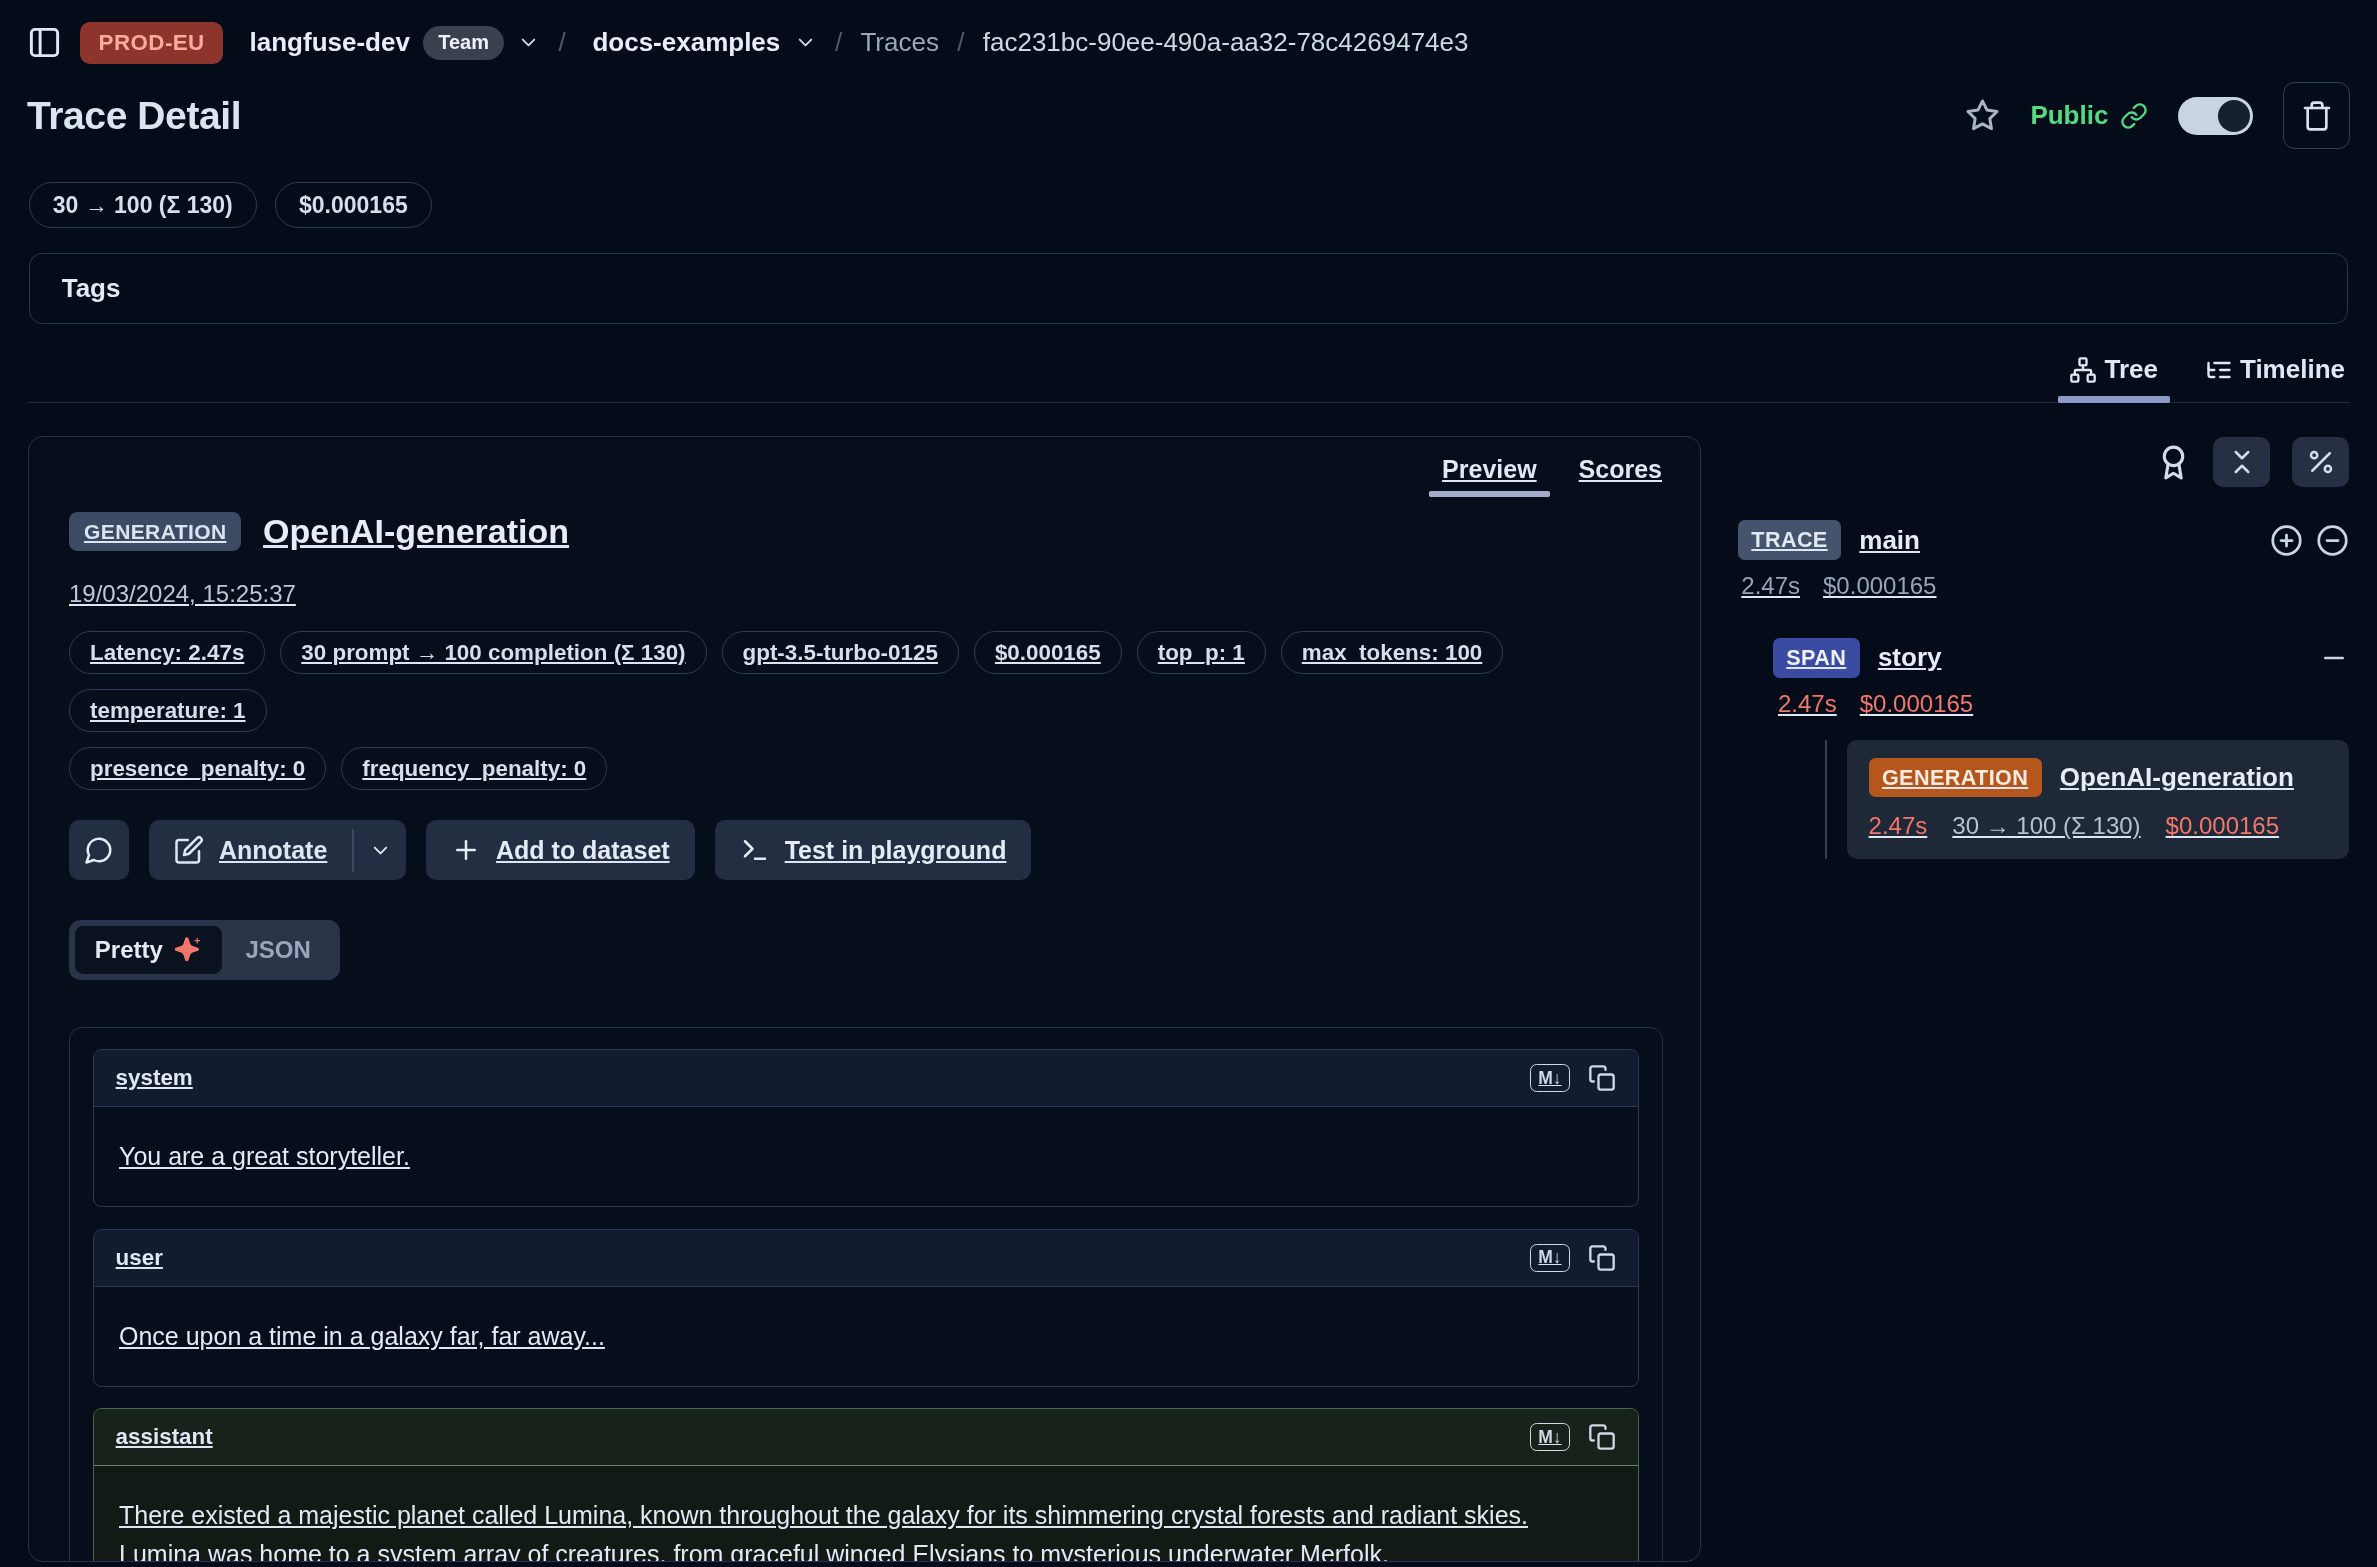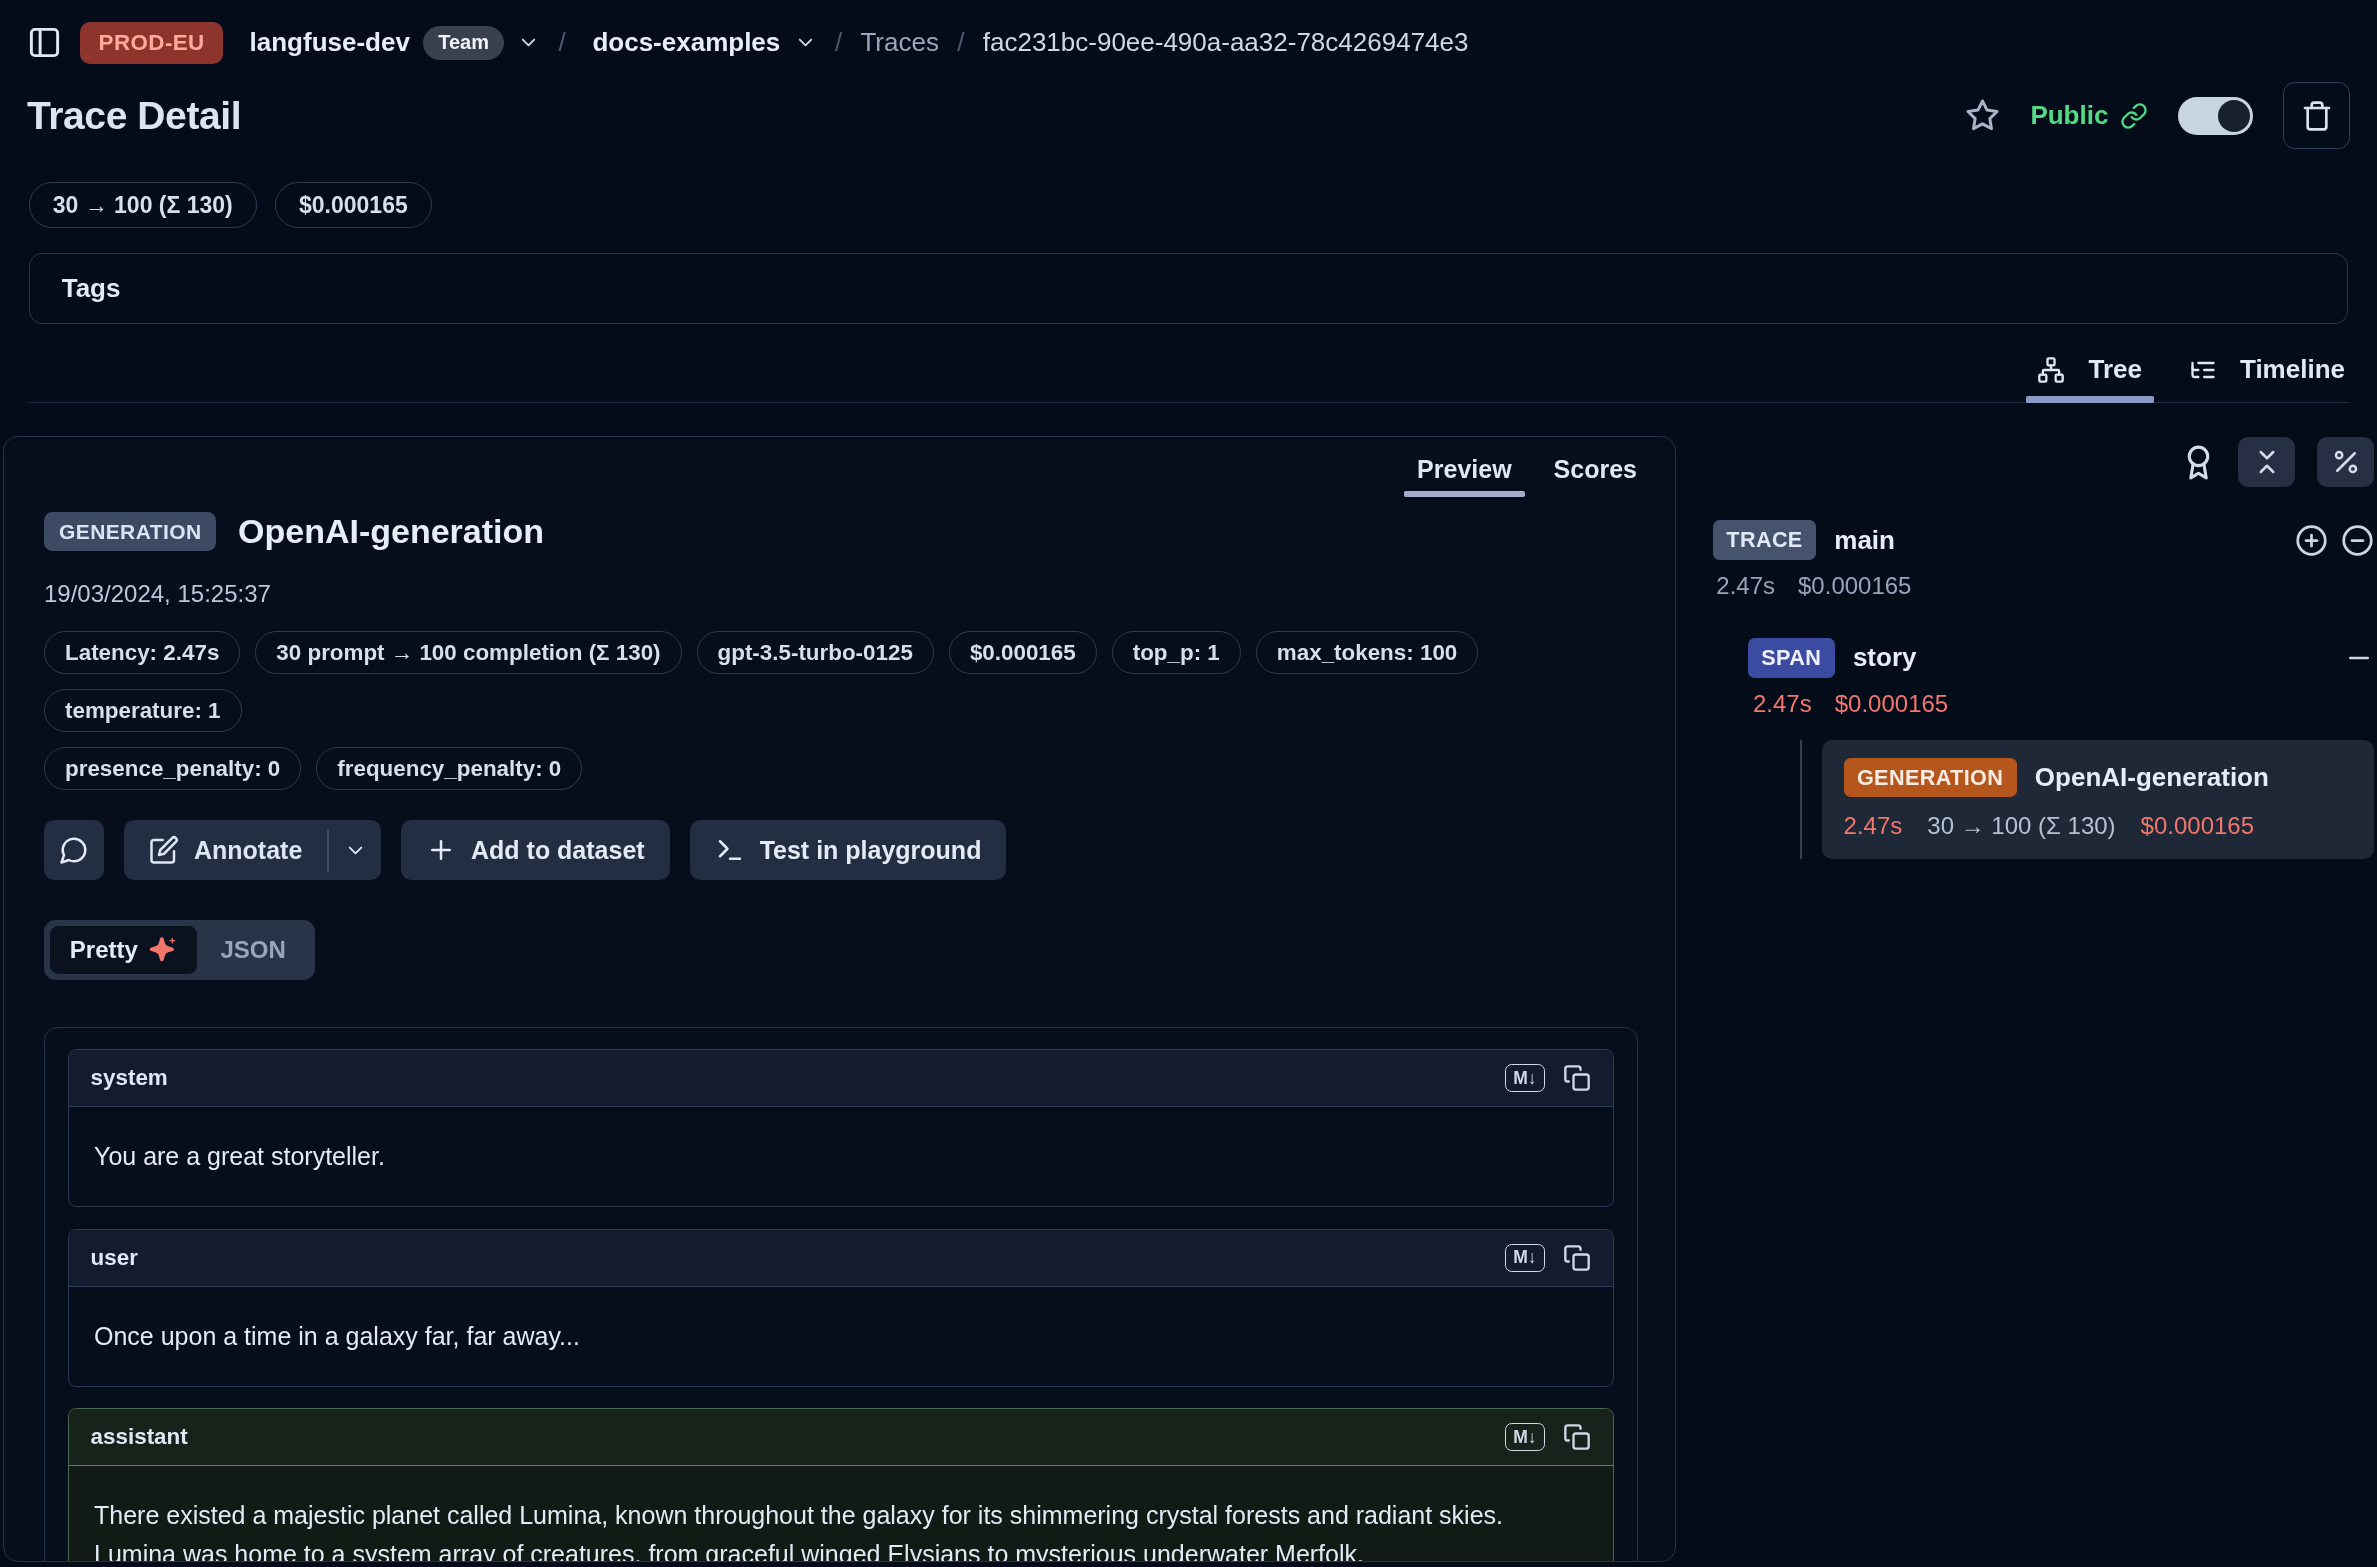--- a/index.html
+++ b/index.html
@@ -44,25 +44,25 @@
   .pills-row { margin-top:33px; display:flex; gap:18.3px; padding:0 1.7px; }
   .pill {
     border:1.7px solid #2d3c55; border-radius:830px; padding:8.3px 23px;
     font-size:23px; font-weight:700; color:#d6dfeb; white-space:nowrap;
   }
 
   .tags-box { margin:25px 1.7px 0 1.7px; border:1.7px solid #27374f; border-radius:13.3px; padding:19px 32px; }
   .tags-label { font-size:26px; font-weight:700; color:#e2eaf5; }
 
   .view-tabs { margin-top:30px; display:flex; justify-content:flex-end; gap:47px; border-bottom:1.7px solid #1d2a40; padding:0 5px; }
-  .vtab { display:flex; align-items:center; gap:23px; font-size:26px; font-weight:600; color:#dfe8f4; padding-bottom:16.6px; position:relative; cursor:pointer; }
+  .vtab { display:flex; align-items:center; gap:7px; font-size:26px; font-weight:600; color:#dfe8f4; padding-bottom:16.6px; position:relative; cursor:pointer; }
   .vtab.active::after { content:""; position:absolute; left:-11.6px; right:-11.6px; bottom:-1.7px; height:7.5px; background:#8d99c6; border-radius:1.7px; }
 
   
-  .main { display:flex; margin-top:33px; padding:0 3px; gap:37px; }
+  .main { display:flex; margin-top:33px; padding:0 28px; gap:37px;text-decoration:underline; }
 
   .card {
     width:1673px; height:1126px; border:1.7px solid #25344c; border-radius:15px;
     overflow:hidden; flex:none; background:#060d1b;
   }
   .card-tabs { display:flex; justify-content:flex-end; gap:42px; padding:18.3px 38px 0 0; }
   .ctab { font-size:25px; font-weight:600; color:#dfe8f4; padding-bottom:13.3px; position:relative; cursor:pointer; }
   .ctab.active::after { content:""; position:absolute; left:-13.3px; right:-13.3px; bottom:0; height:6.7px; background:#a3adc9; border-radius:1.7px; }
 
   .card-body { padding:15px 37px 0 40px; }

